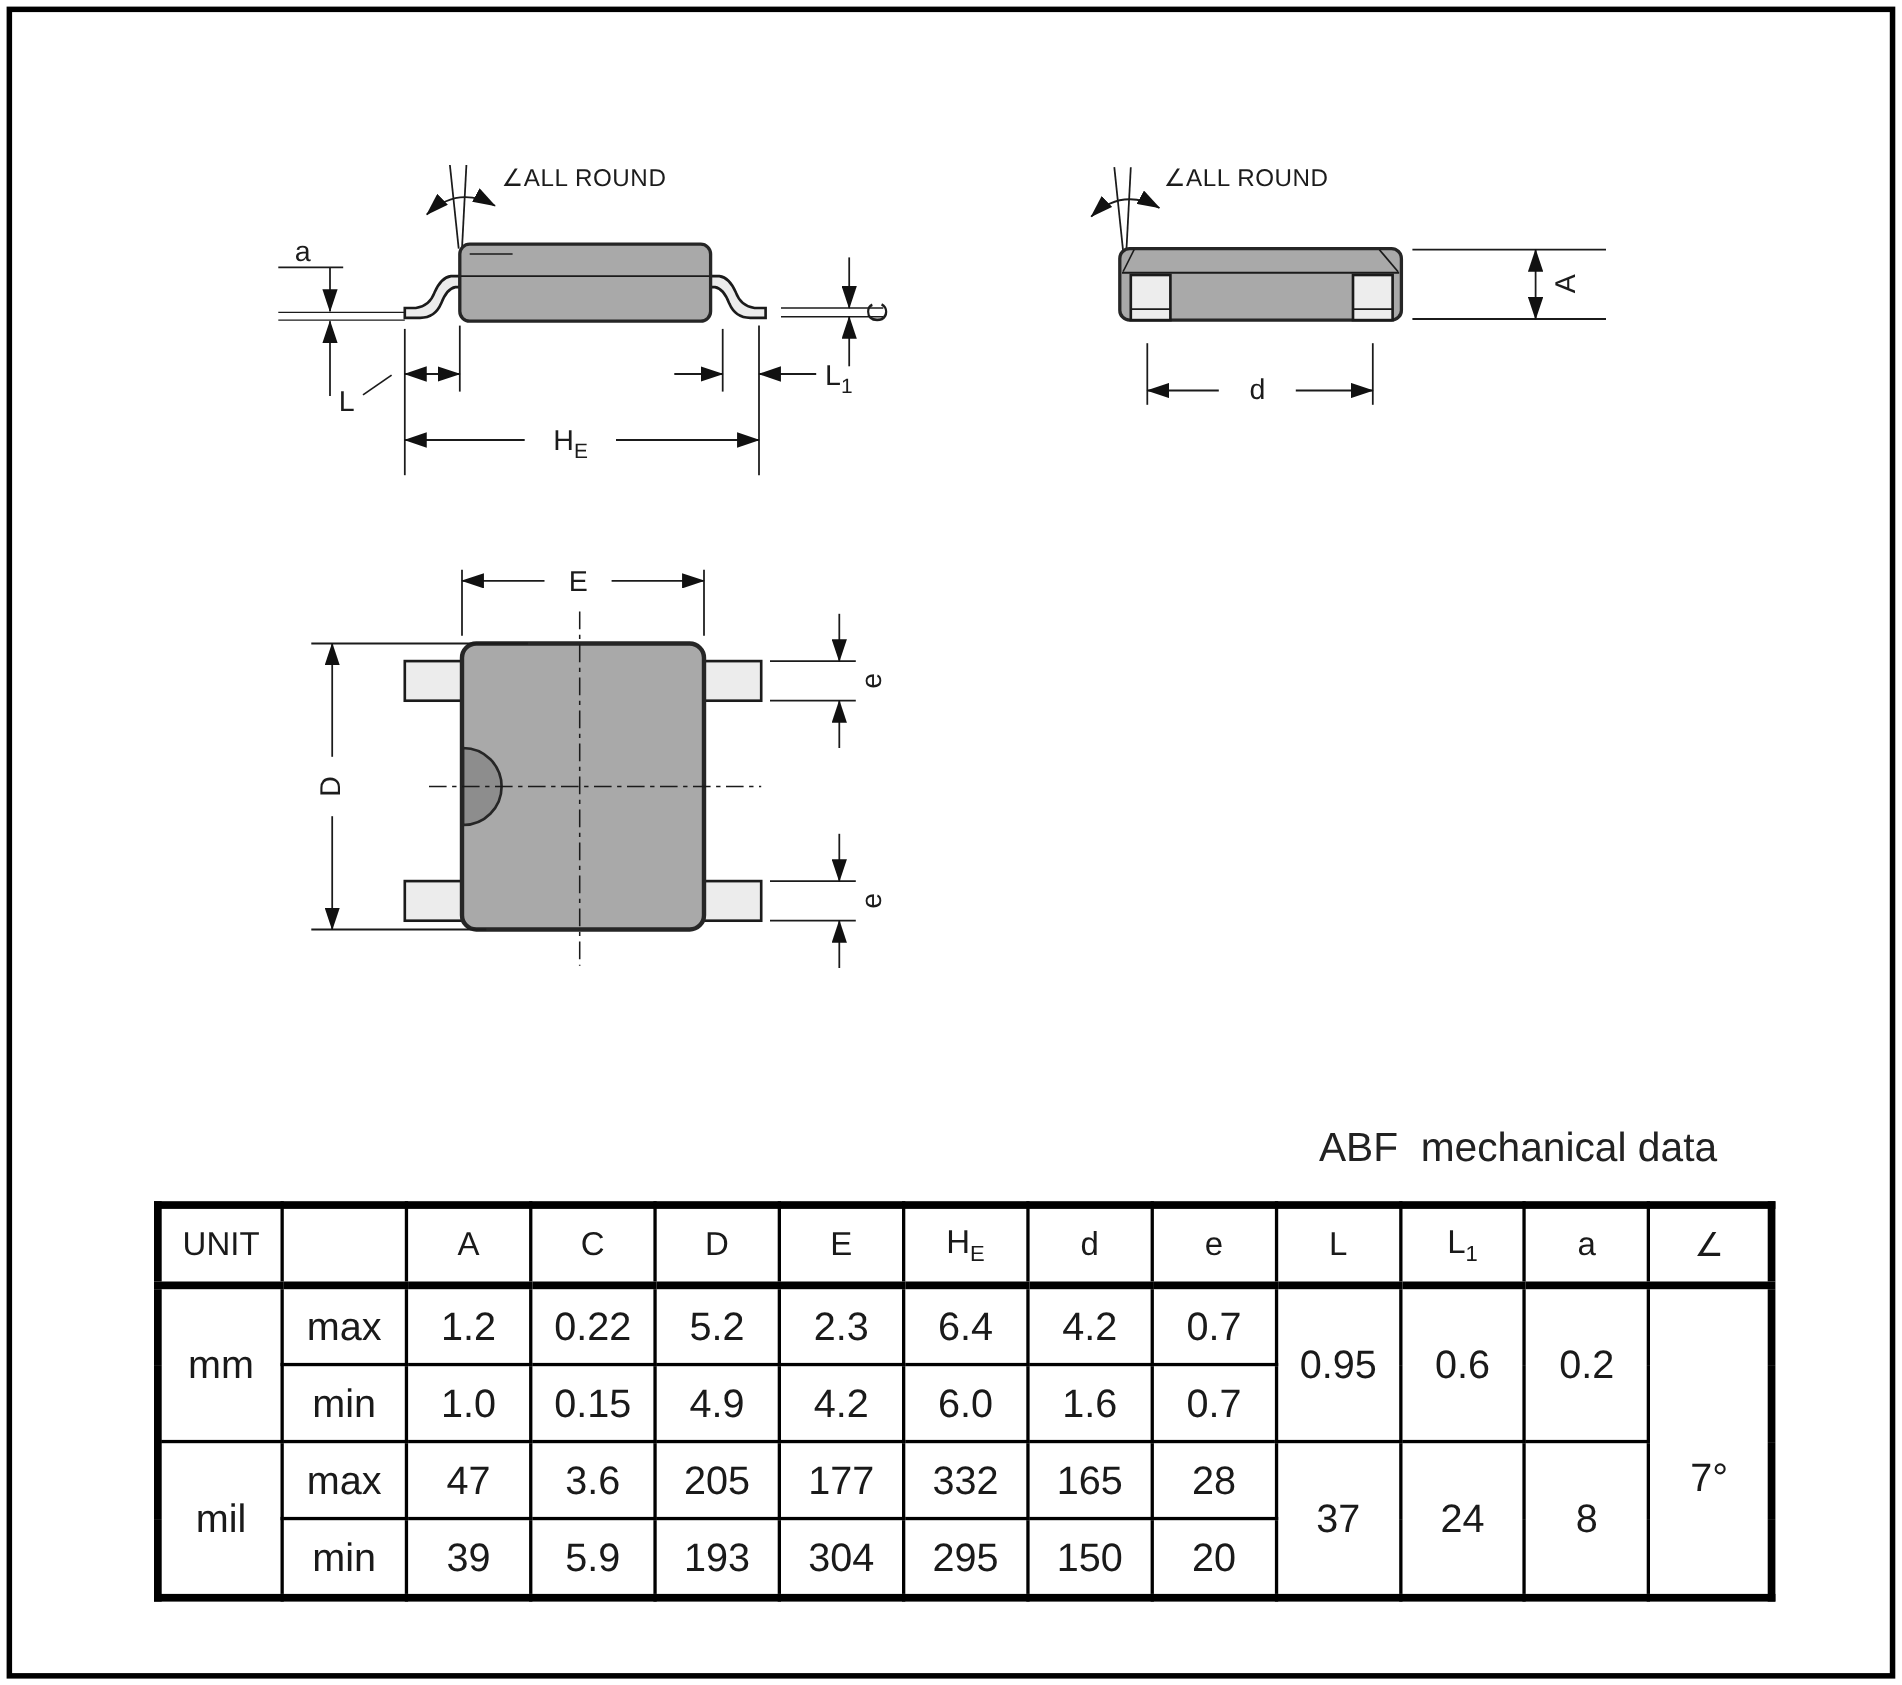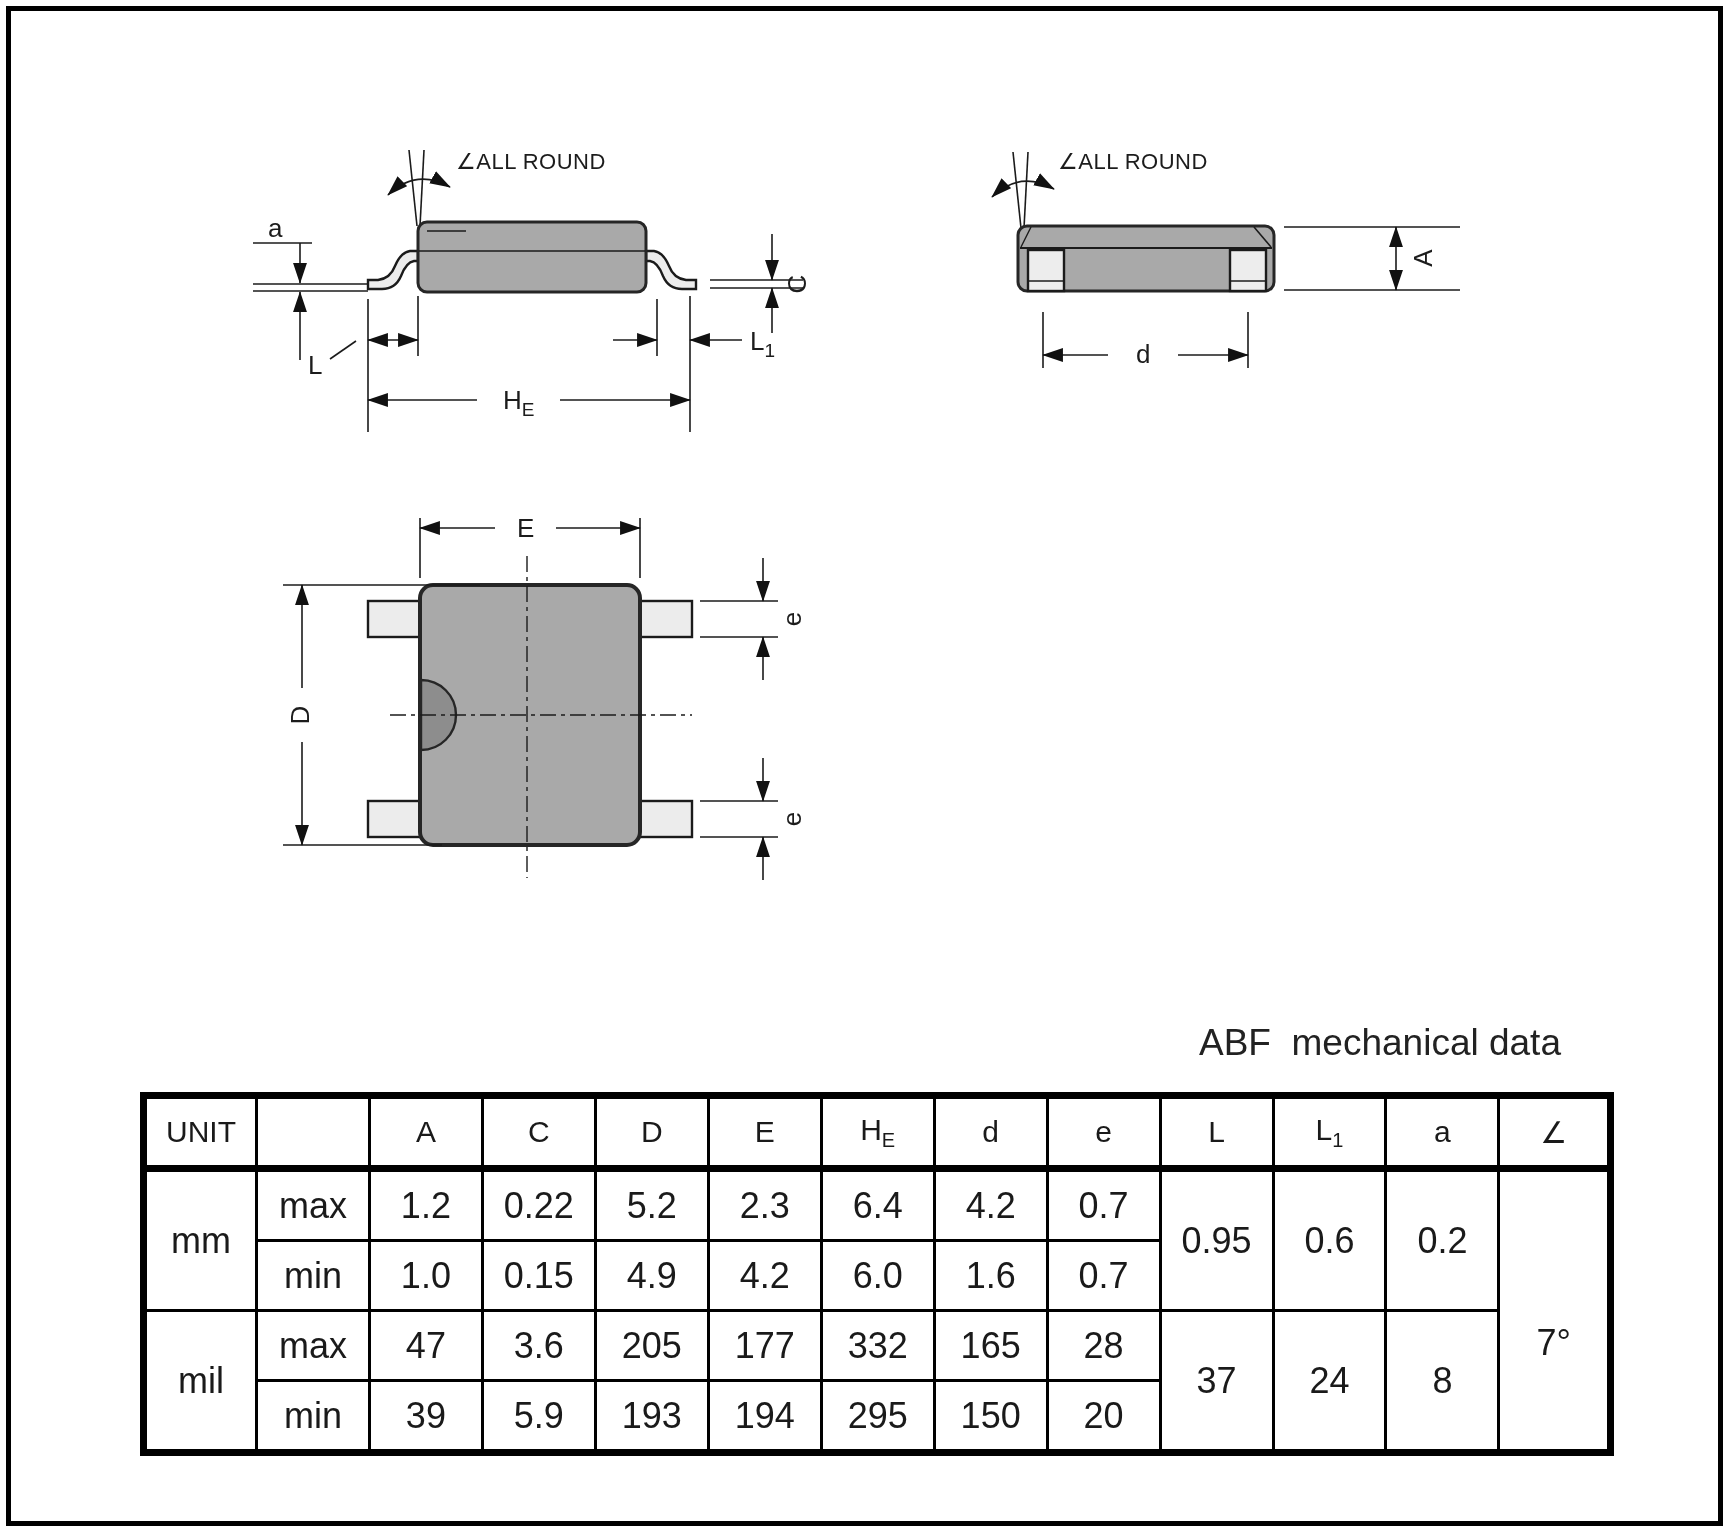--- a/index.html
+++ b/index.html
@@ -271,19 +271,19 @@
     <td class="maxmin-b">28</td>
     <td rowspan="2">37</td>
     <td rowspan="2">24</td>
     <td rowspan="2">8</td>
   </tr>
   <tr class="r-data">
     <td>min</td>
     <td>39</td>
     <td>5.9</td>
     <td>193</td>
-    <td>194</td>
+    <td>304</td>
     <td>295</td>
     <td>150</td>
     <td>20</td>
   </tr>
 </tbody>
   </table>
 
 </body></html>

